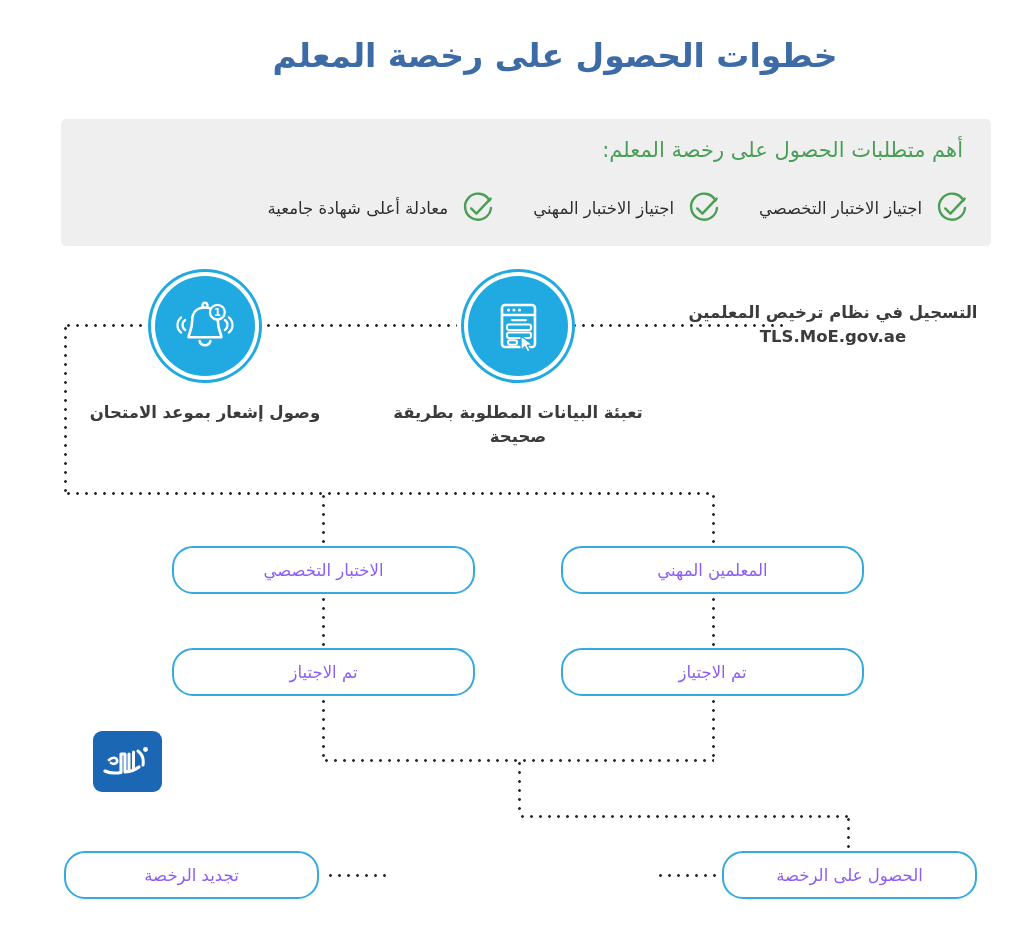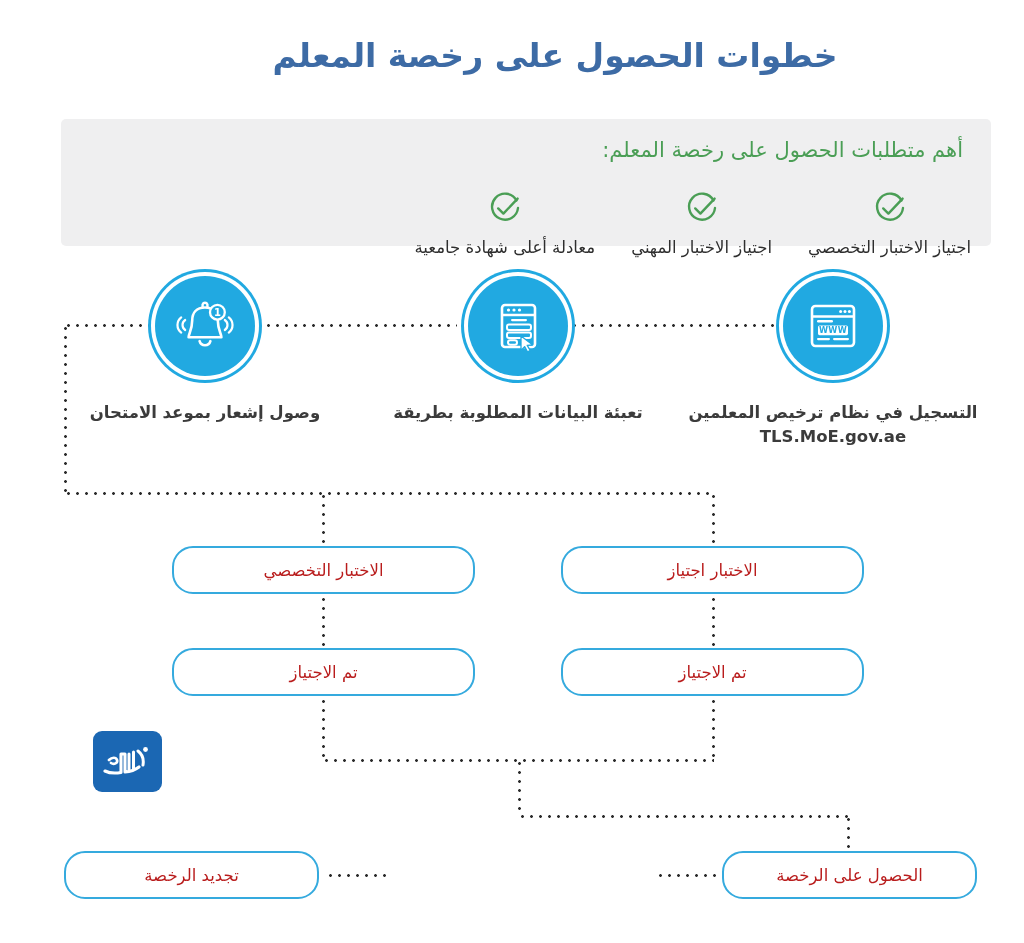--- a/index.html
+++ b/index.html
@@ -61,21 +61,21 @@
     right: 20px;
     left: 20px;
     display: flex;
     flex-direction: row;
     justify-content: flex-start;
     align-items: center;
     gap: 36px;
   }
   .req-item {
     display: flex;
-    flex-direction: column;
+    flex-direction: row;
     align-items: center;
     gap: 11px;
   }
   .req-item-label {
     font-size: 16.5px;
     color: #2e2e2e;
     white-space: nowrap;
   }
   .check-icon { flex: 0 0 auto; width: 38px; height: 38px; display: block; }
 
@@ -116,21 +116,21 @@
   
   .flow-box {
     position: absolute;
     background: #ffffff;
     border: 2px solid #35aade;
     border-radius: 21px;
     display: flex;
     align-items: center;
     justify-content: center;
     font-size: 16.5px;
-    color: #b91c1c;
+    color: #8b5cf6;
     direction: rtl;
     white-space: nowrap;
   }
 
   
   .conn {
     position: absolute;
     background-repeat: repeat;
   }
   .conn.h {
@@ -216,21 +216,21 @@
 
   <div class="conn v" style="left:51px; top:324px; height:170px;"></div>
 
   <div class="conn h" style="left:51px; top:492px; width:650px;"></div>
 
   <div class="conn v" style="left:309px; top:492px; height:55px;"></div>
 
   <div class="conn v" style="left:699px; top:492px; height:55px;"></div>
 
   <div class="flow-box" style="left:548px; top:546px; width:303px; height:48px;">
-    <span>الاختبار اجتياز</span>
+    <span>المعلمين المهني</span>
   </div>
 
   <div class="flow-box" style="left:159px; top:546px; width:303px; height:48px;">
     <span>الاختبار التخصصي</span>
   </div>
 
   <div class="conn v" style="left:309px; top:595px; height:53px;"></div>
   <div class="conn v" style="left:699px; top:595px; height:53px;"></div>
 
   <div class="flow-box" style="left:548px; top:648px; width:303px; height:48px;">
@@ -256,34 +256,20 @@
   </div>
 
 
   <div class="flow-box" style="left:51px; top:851px; width:255px; height:48px;text-align:center;">
     <span>تجديد الرخصة</span>
   </div>
 
   <div class="steps-row">
 
     <div class="step" style="left:670px;">
-      <div class="step-circle">
-        <svg width="58" height="58" viewBox="0 0 58 58">
-          <rect x="8" y="9" width="42" height="40" rx="3.5" fill="none" stroke="#ffffff" stroke-width="2.6"></rect>
-          <line x1="8" y1="19.5" x2="50" y2="19.5" stroke="#ffffff" stroke-width="2.4"></line>
-          <circle cx="41" cy="14.4" r="1.5" fill="#ffffff"></circle>
-          <circle cx="45.4" cy="14.4" r="1.5" fill="#ffffff"></circle>
-          <circle cx="36.6" cy="14.4" r="1.5" fill="#ffffff"></circle>
-          <rect x="13" y="23" width="16" height="2.4" rx="1.2" fill="#ffffff"></rect>
-          <rect x="14" y="28.6" width="30" height="9.6" rx="1.6" fill="#ffffff"></rect>
-          <text x="29" y="36.4" font-family="'DejaVu Sans','Liberation Sans',sans-serif" font-size="8.2" font-weight="bold" fill="#21a9e1" text-anchor="middle" letter-spacing="0.3">WWW</text>
-          <rect x="13" y="41" width="13" height="2.2" rx="1.1" fill="#ffffff"></rect>
-          <rect x="29" y="41" width="16" height="2.2" rx="1.1" fill="#ffffff"></rect>
-        </svg>
-      </div>
       <div class="step-caption">
         <span>التسجيل في نظام ترخيص المعلمين</span>
         <span class="sub">TLS.MoE.gov.ae</span>
       </div>
     </div>
 
     <div class="step" style="left:355px;">
       <div class="step-circle">
         <svg width="58" height="58" viewBox="0 0 58 58">
           <rect x="13" y="8" width="33" height="42" rx="3" fill="none" stroke="#ffffff" stroke-width="2.6"></rect>
@@ -293,20 +279,21 @@
           <circle cx="30.5" cy="13" r="1.6" fill="#ffffff"></circle>
           <rect x="22" y="22" width="16" height="2.2" rx="1.1" fill="#ffffff"></rect>
           <rect x="18" y="27.5" width="24" height="5.4" rx="2" fill="none" stroke="#ffffff" stroke-width="2"></rect>
           <rect x="18" y="35.5" width="24" height="5.4" rx="2" fill="none" stroke="#ffffff" stroke-width="2"></rect>
           <rect x="19" y="43.3" width="9" height="4.4" rx="2.2" fill="none" stroke="#ffffff" stroke-width="2"></rect>
           <path d="M32 39 L32 53.5 L35.6 49.6 L38.6 55 L41.2 53.4 L38.2 48.3 L43.5 47.8 Z" fill="#ffffff" stroke="#21a9e1" stroke-width="1.3" stroke-linejoin="round"></path>
         </svg>
       </div>
       <div class="step-caption">
         <span>تعبئة البيانات المطلوبة بطريقة</span>
+        <span class="sub">صحيحة</span>
       </div>
     </div>
 
     <div class="step" style="left:42px;">
       <div class="step-circle">
         <svg width="60" height="58" viewBox="0 0 60 58">
           <path d="M30 10.5 C21.5 10.5 17.2 16 17.2 23.6 C17.2 32.5 13.6 36.8 13.6 40.2 L46.4 40.2 C46.4 36.8 42.8 32.5 42.8 23.6 C42.8 16 38.5 10.5 30 10.5 Z" fill="none" stroke="#ffffff" stroke-width="2.6" stroke-linejoin="round"></path>
           <path d="M27.6 10.2 L27.6 7.4 A2.6 2.6 0 0 1 32.4 7.4 L32.4 10.2" fill="none" stroke="#ffffff" stroke-width="2.4" stroke-linecap="round"></path>
           <path d="M24.6 44.2 A5.6 5.6 0 0 0 35.4 44.2" fill="none" stroke="#ffffff" stroke-width="2.6" stroke-linecap="round"></path>
           <path d="M10.2 23 A6 6 0 0 0 10.2 33" fill="none" stroke="#ffffff" stroke-width="2.2" stroke-linecap="round"></path>

